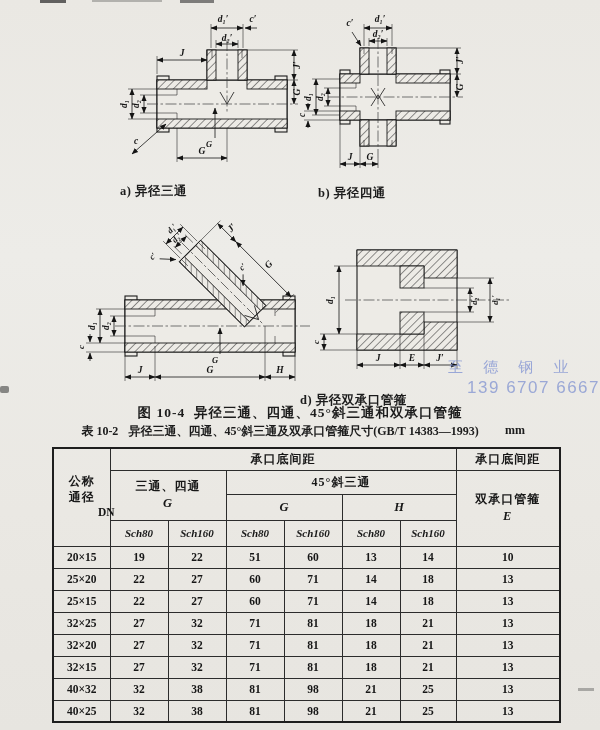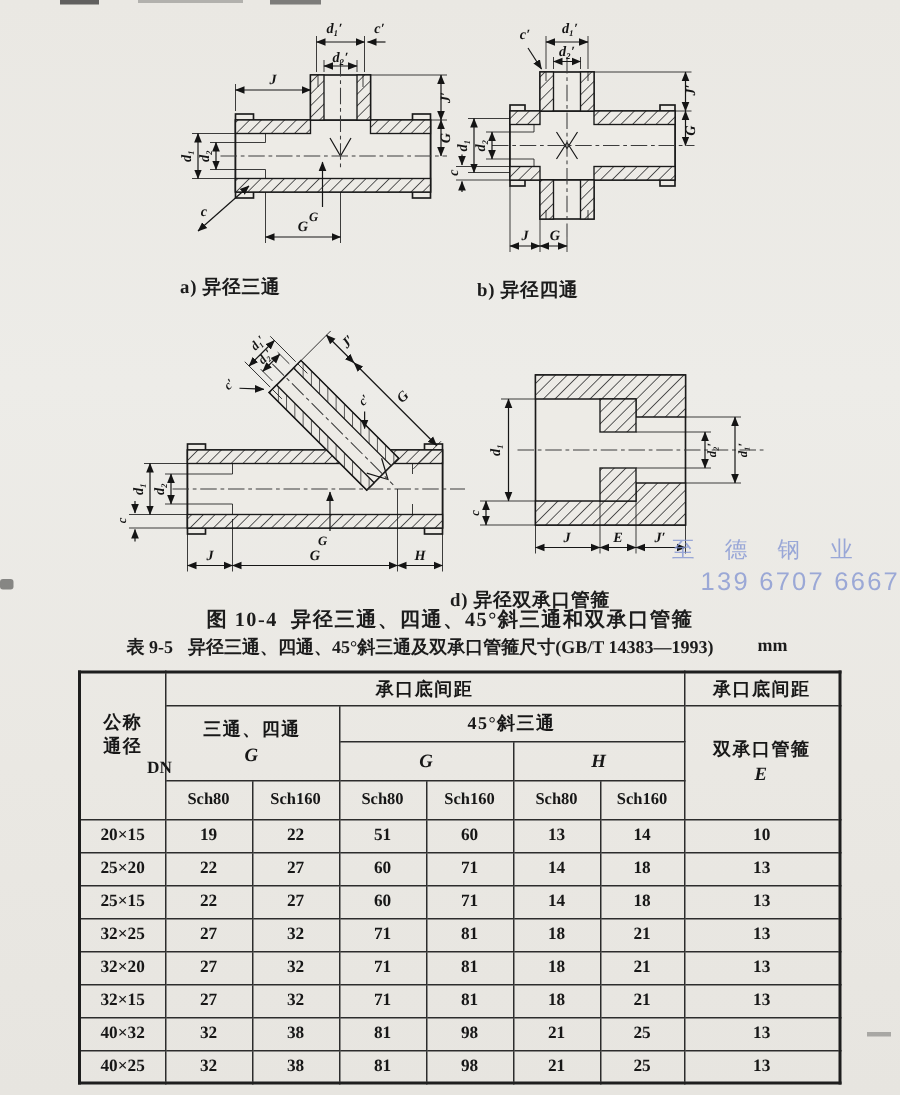--- a/index.html
+++ b/index.html
@@ -21,21 +21,21 @@
   .dl{font:italic bold 9.5px "Liberation Serif",serif;fill:#141414;text-anchor:middle;}
   .dls{font-size:8.5px;}
   
   table.dims{position:absolute;left:52px;top:447px;width:507px;border-collapse:collapse;
              table-layout:fixed;border:2px solid #1e1e1e;background:transparent;}
   table.dims td,table.dims th{border:1.2px solid #2c2c2c;text-align:center;vertical-align:middle;
              padding:0;font-weight:bold;color:#171717;}
   th.cn{font-size:12px;letter-spacing:1px;}
   .sym{font-style:italic;font-size:12.5px;font-weight:bold;}
   th.sch{font-size:11px;letter-spacing:0;}
-  tr.r1{height:22px;} tr.r2{height:24px;} tr.r3{height:26px;} tr.r4{height:26px;}
+  tr.r1{height:22px;} tr.r2{height:24px;} tr.r3{height:26px;} tr.r4{height:26px;font-style:italic;}
   tr.dr{height:22px;} tr.dr td{font-size:11.5px;}
   th.dncell span{display:block;line-height:1.3;}
   .twoline span{display:block;line-height:1.35;}
   
   .wm{left:448px;top:358px;width:152px;line-height:1.25;pointer-events:none;}
   .wm1{font-size:15px;letter-spacing:8px;color:rgba(132,150,211,0.8);white-space:nowrap;font-family:"Liberation Sans",sans-serif;}
   .wm2{font-size:17px;letter-spacing:1.5px;color:rgba(124,143,208,0.72);white-space:nowrap;font-family:"Liberation Sans",sans-serif;text-align:right;}
   
   .smudge{background:#333;}
 </style>
@@ -318,21 +318,21 @@
       <text class="dl dls" x="186" y="62" transform="rotate(-90 186 62)">d₁′</text>
     </g>
   </svg>
   <div class="abs cap" style="left:300px;top:392px;width:160px;">d) 异径双承口管箍</div>
 
   <div class="abs figcap" style="left:0;top:404px;width:600px;">
     <span>图 10-4</span>&nbsp;&nbsp;<span>异径三通、四通、45°斜三通和双承口管箍</span>
   </div>
 
   <div class="abs tbltitle" style="left:0;top:423px;width:560px;">
-    <span class="sp">表 9-5</span><span>异径三通、四通、45°斜三通及双承口管箍尺寸(GB/T 14383—1993)</span>
+    <span class="sp">表 10-2</span><span>异径三通、四通、45°斜三通及双承口管箍尺寸(GB/T 14383—1993)</span>
     <span class="unit">mm</span>
   </div>
 
   <div class="abs wm">
     <div class="wm1">至 德 钢 业</div>
     <div class="wm2">139 6707 6667</div>
   </div>
 
   <table class="dims">
     <colgroup>

